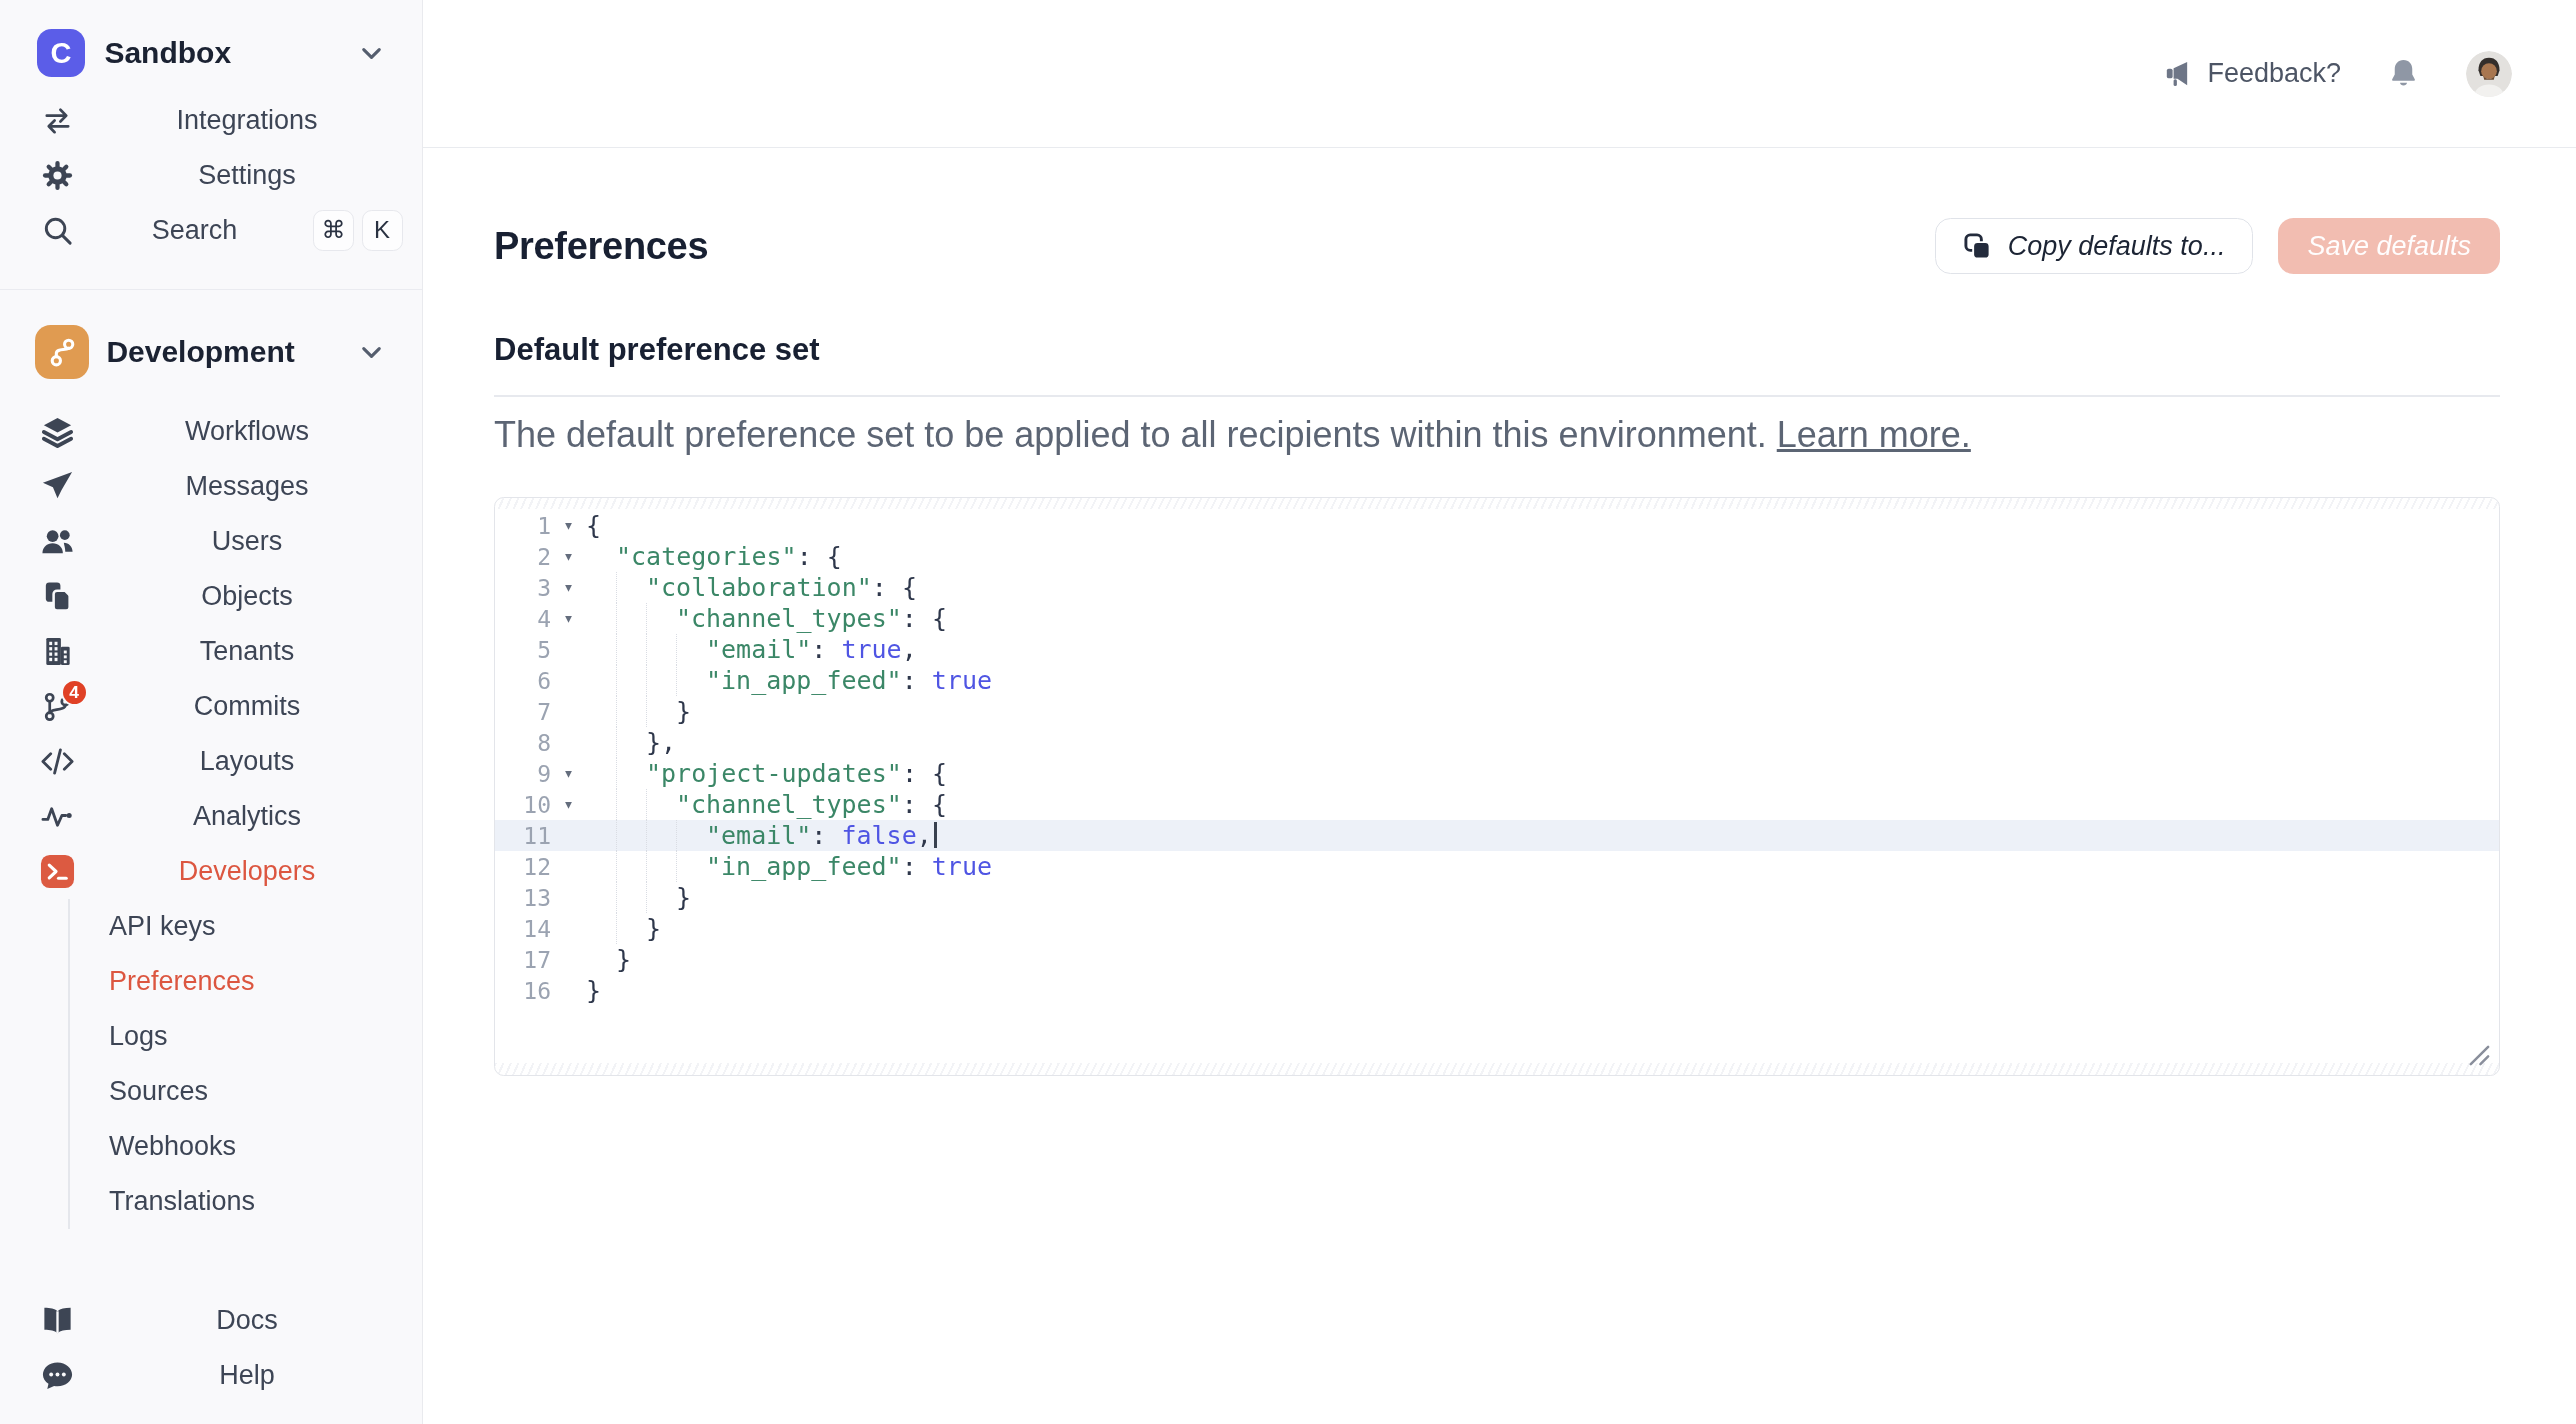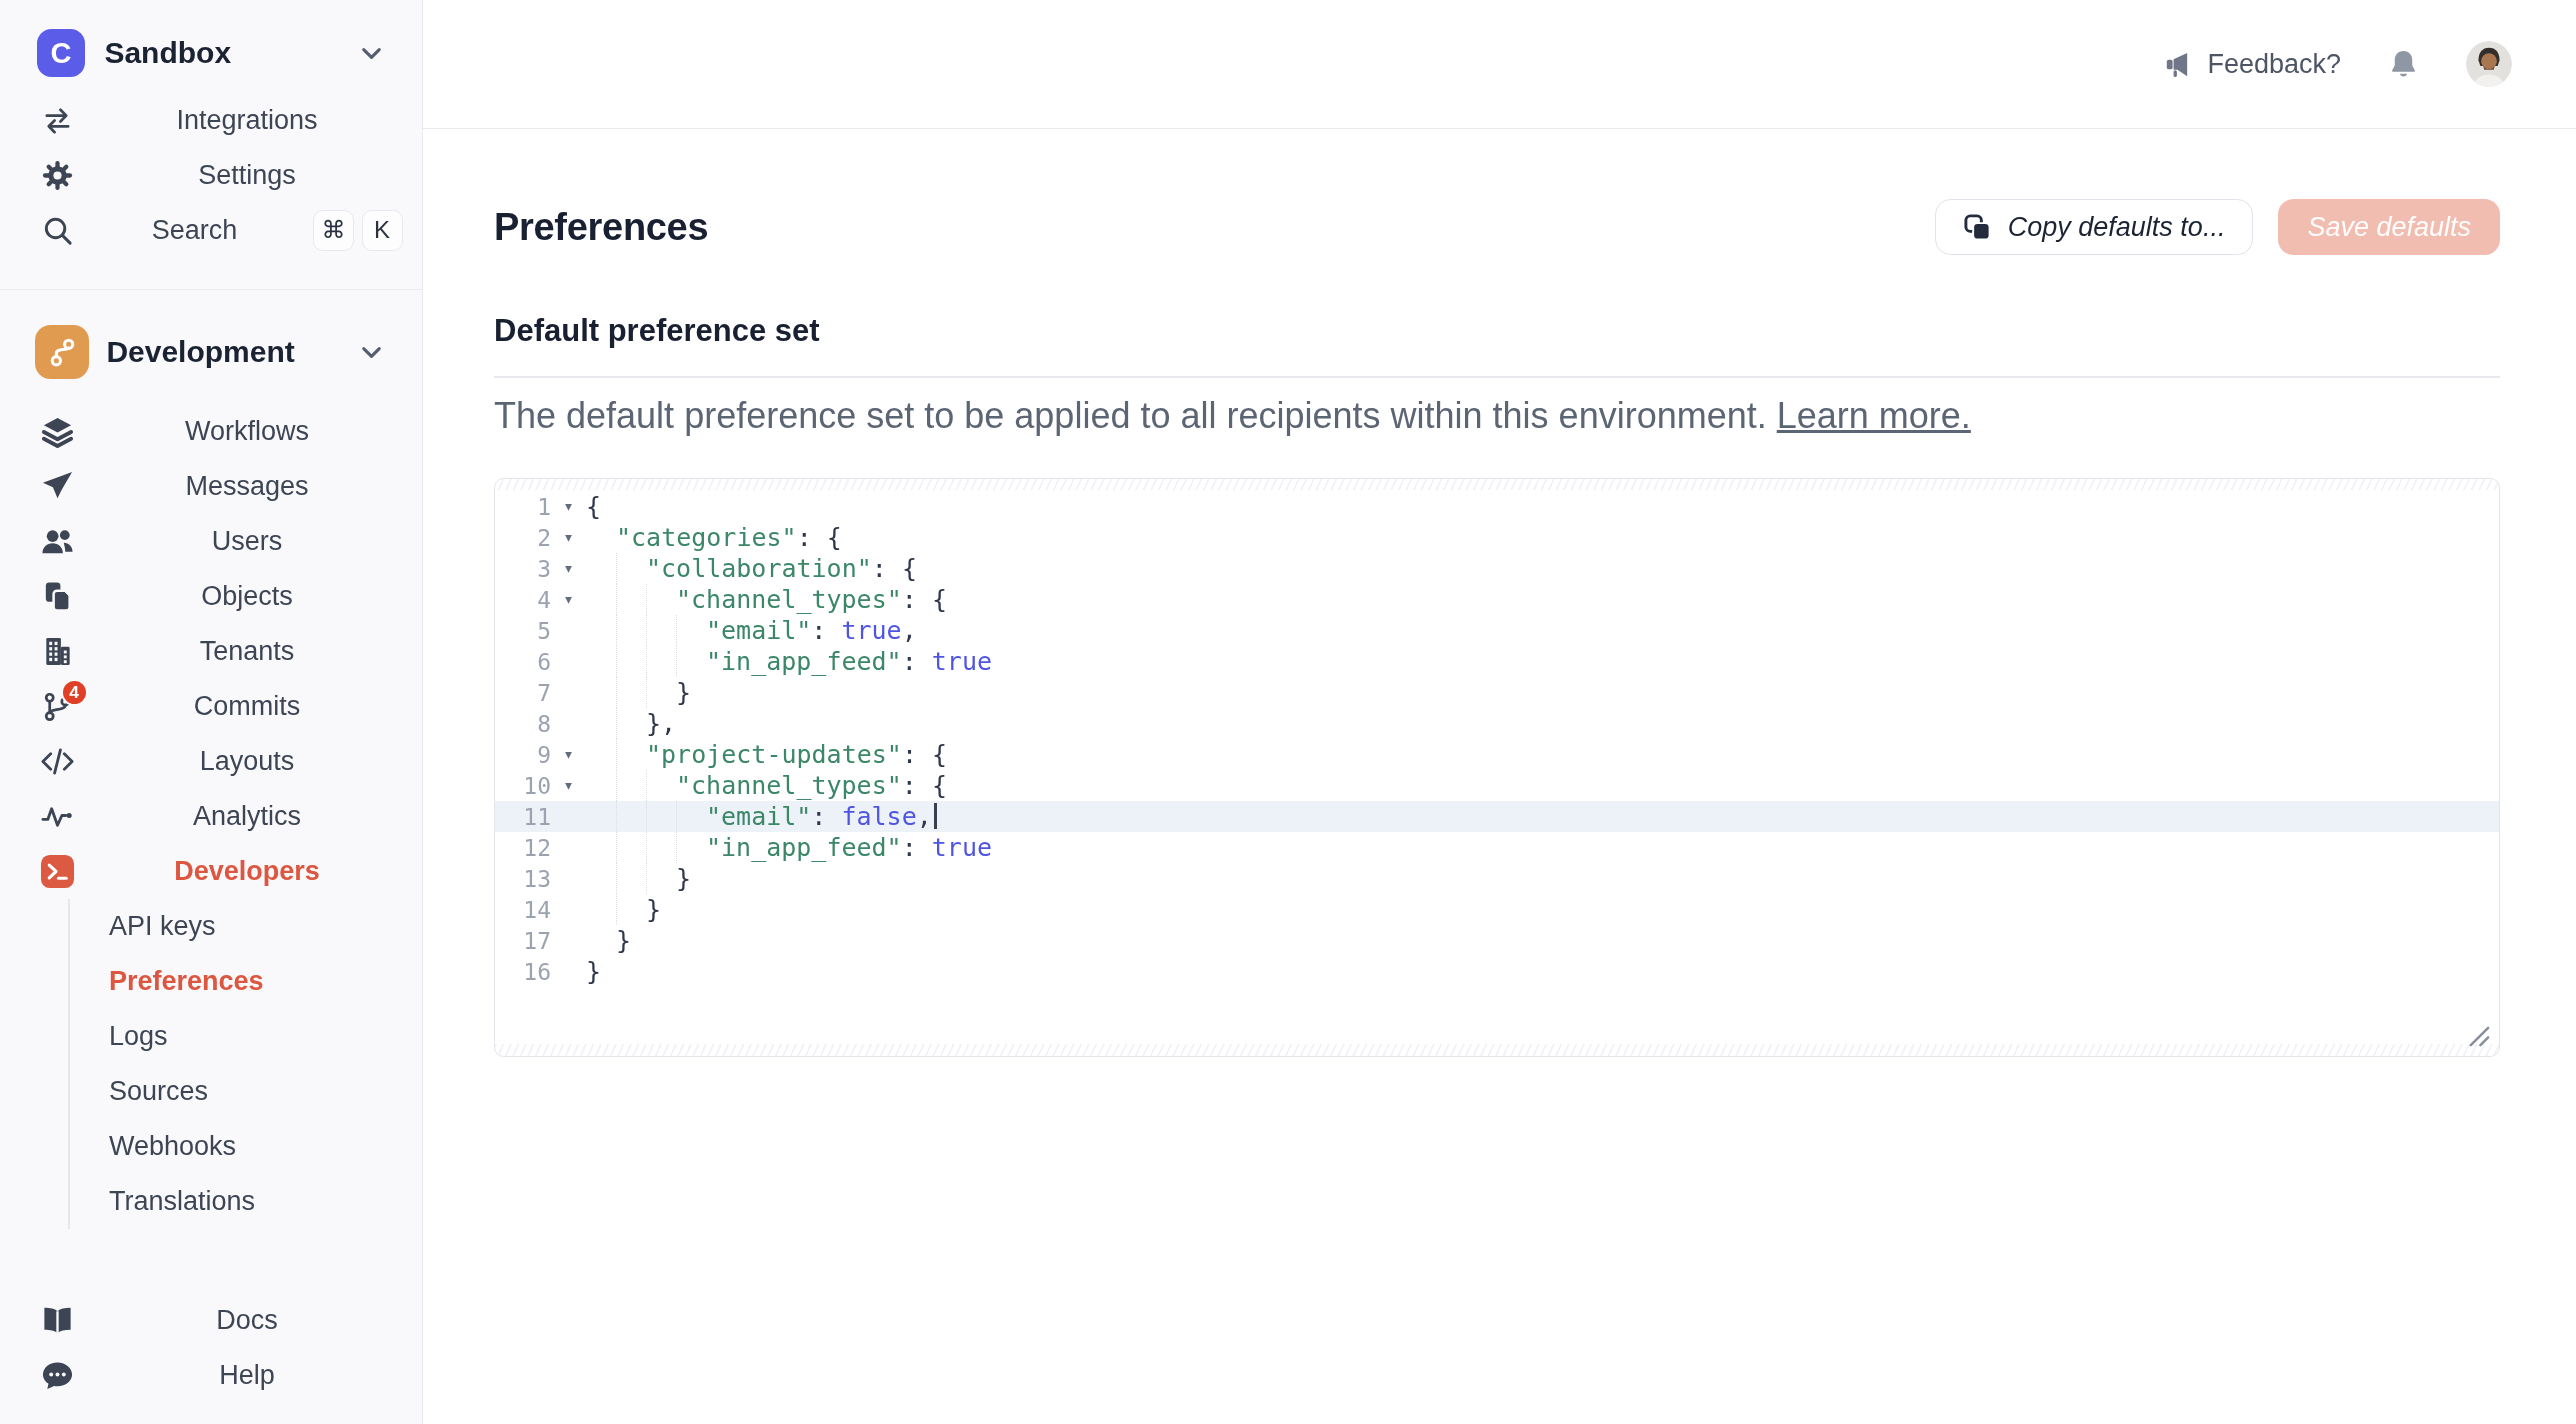--- a/index.html
+++ b/index.html
@@ -35,21 +35,21 @@
     height: 55px; display: flex; align-items: center; gap: 15.5px;
     padding: 0 19.4px 0 39px;
     font-size: 27px; color: #3d4555; cursor: pointer; text-align: center;
   }
   .icon-box {
     width: 37px; height: 37px; flex: none; position: relative;
     display: flex; align-items: center; justify-content: center;
   }
   .icon-box svg { width: 35px; height: 35px; }
   .side-label { flex: 1; white-space: nowrap; }
-  .active-red .side-label { color: #dc5640; font-weight: 700; }
+  .active-red .side-label { color: #dc5640; font-weight: 400; }
 
   .kbds { display: flex; gap: 7.7px; }
   .kbd {
     width: 41px; height: 41px; border-radius: 9.7px;
     background: #fdfdfe; border: 1.9px solid #e7e8ed;
     color: #2a3242; font-size: 24px;
     display: flex; align-items: center; justify-content: center;
   }
   .badge {
     position: absolute; top: -9.7px; right: -11.6px;
@@ -78,21 +78,21 @@
     height: 55px; display: flex; align-items: center;
     padding-left: 39px; font-size: 27px; color: #3d4555; cursor: pointer;
   }
   .sub-item.active-red { color: #dc5640; font-weight: 500; }
 
   .bottom-nav { margin-top: auto; padding-bottom: 21px; }
 
   
   .main { flex: 1; display: flex; flex-direction: column; background: #fff; }
   .topbar {
-    height: 129px; flex: none;
+    height: 148px; flex: none;
     border-bottom: 1.9px solid #e9ebef;
     display: flex; align-items: center; justify-content: flex-end;
     gap: 45px; padding-right: 64px; background: #fff;
   }
   .feedback {
     display: flex; align-items: center; gap: 15.5px;
     color: #4d5565; font-size: 27px; cursor: pointer;
   }
   .bell { width: 35px; height: 35px; cursor: pointer; }
   .avatar {

